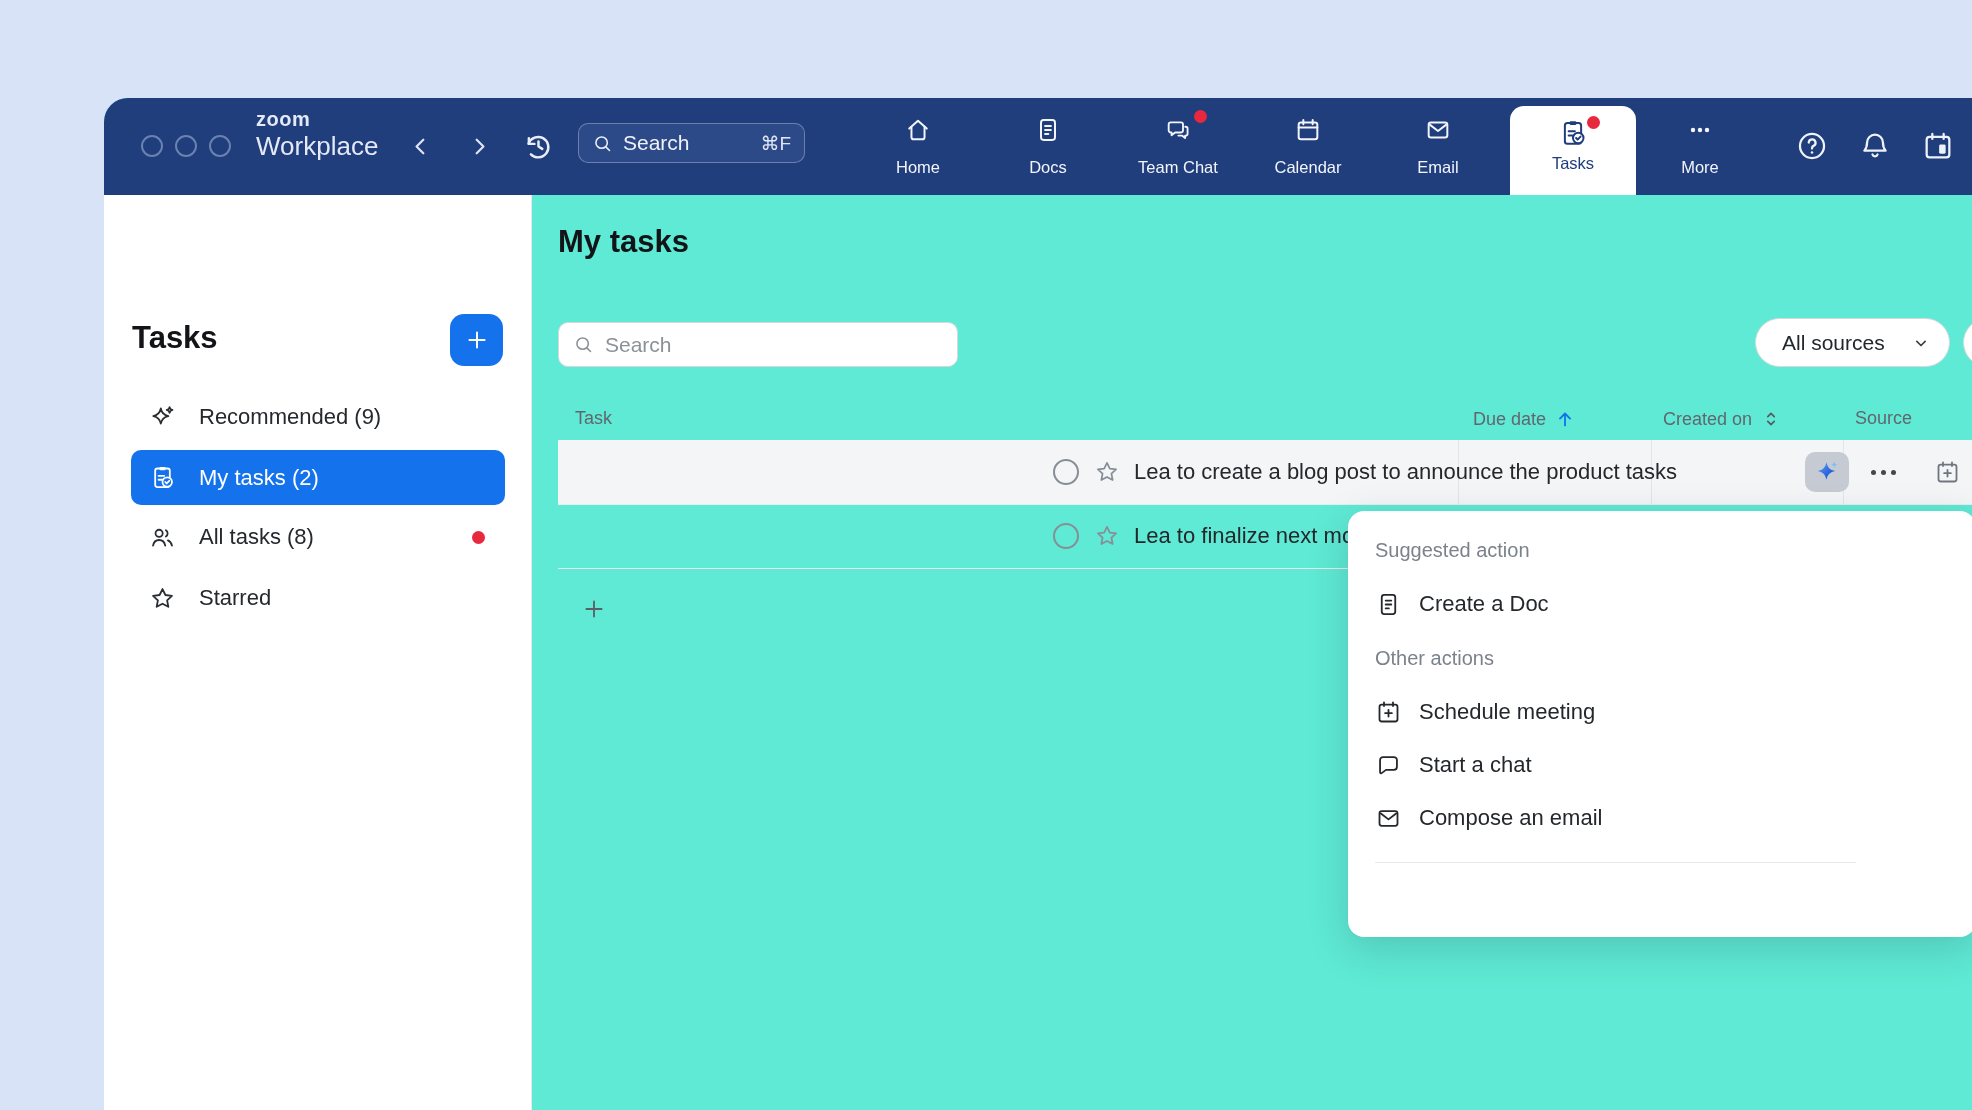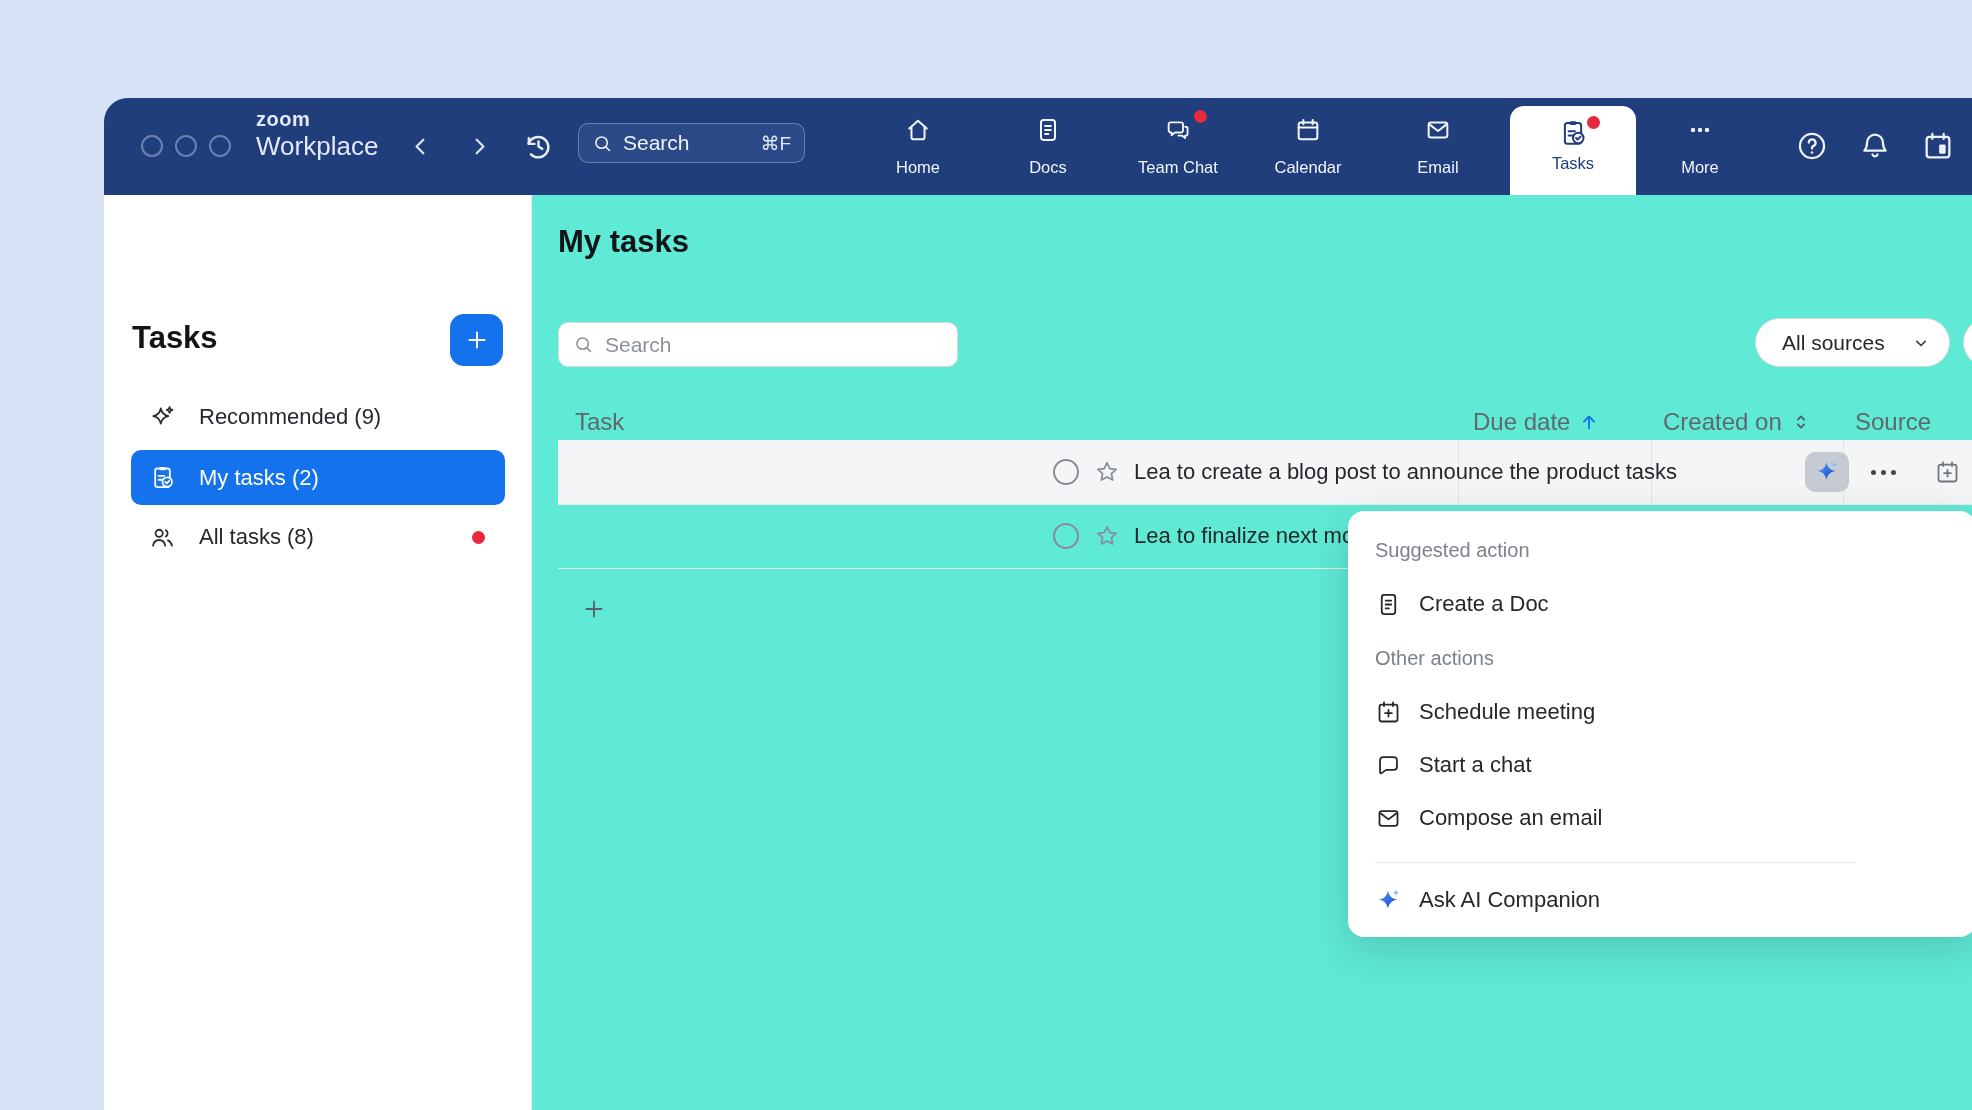--- a/index.html
+++ b/index.html
@@ -70,21 +70,21 @@
     font-family:"Liberation Sans",sans-serif;color:#24272b;background:transparent;}
   .m-search input::placeholder{color:#8a9199;}
   .pill{position:absolute;top:220px;height:49px;box-sizing:border-box;background:#fff;
     border:1.5px solid #d5d8dd;border-radius:25px;display:flex;align-items:center;}
   .pill.sources{left:1651px;width:195px;padding:0 18px 0 26px;justify-content:space-between;
     font-size:21px;color:#23272c;}
   .pill.cut{left:1859px;width:70px;}
   .pill .chev{width:20px;height:20px;color:#3c4147;}
   
   .thead{position:absolute;left:454px;right:16px;top:302px;height:40px;border-bottom:1px solid #e5e7ea;
-    font-size:24px;color:#61676f;}
+    font-size:18px;color:#61676f;}
   .th{position:absolute;top:8px;display:flex;align-items:center;gap:8px;}
   .sorticon{width:22px;height:22px;}
   .trow{position:absolute;left:454px;right:0;height:64px;border-bottom:1px solid #e9ebee;}
   .trow.hovered{background:#f4f5f6;}
   .rowline{position:absolute;top:0;bottom:0;width:1px;background:#e2e4e8;}
   .ccircle{position:absolute;left:495px;top:50%;margin-top:-13px;width:26px;height:26px;
     border:2px solid #878e96;border-radius:50%;box-sizing:border-box;background:transparent;}
   .rstar{position:absolute;left:536px;top:50%;margin-top:-13px;width:26px;height:26px;color:#878e96;}
   .ttext{position:absolute;left:576px;top:50%;transform:translateY(-50%);font-size:22px;color:#24272b;white-space:nowrap;}
   .ai-btn{position:absolute;left:1247px;top:50%;margin-top:-20px;width:44px;height:40px;border-radius:10px;
@@ -293,20 +293,28 @@
           <svg viewBox="0 0 24 24" fill="none" stroke="currentColor" stroke-width="1.6" stroke-linecap="round" stroke-linejoin="round">
             <circle cx="9" cy="8.3" r="3.2"></circle>
               <path d="M3.6 19.2c.6-3.1 2.7-5 5.4-5s4.8 1.9 5.4 5"></path>
             <path d="M15 5.6a3.2 3.2 0 0 1 0 5.5M16.8 14.6c1.9.7 3.1 2.3 3.6 4.6"></path>
           </svg>
         </span>
         <span>All tasks (8)</span>
         <span class="reddot sb-badge"></span>
       </div>
 
+      <div class="sb-item" style="top:379px">
+        <span class="sicon">
+          <svg viewBox="0 0 24 24" fill="none" stroke="currentColor" stroke-width="1.6" stroke-linejoin="round">
+              <path d="M12 3.6l2.6 5.3 5.8.7-4.3 4 1.1 5.8L12 16.6l-5.2 2.8 1.1-5.8-4.3-4 5.8-.7Z"></path>
+            </svg>
+        </span>
+        <span>Starred</span>
+      </div>
     </div>
 
     <div class="main-title">My tasks</div>
 
     <div class="m-search">
       <span class="mag">
         <svg viewBox="0 0 24 24" fill="none" stroke="currentColor" stroke-width="1.8" stroke-linecap="round">
             <circle cx="11" cy="11" r="6.5"></circle>
             <path d="M15.8 15.8 20 20"></path>
           </svg>
@@ -436,25 +444,16 @@
           <svg viewBox="0 0 24 24" fill="none" stroke="currentColor" stroke-width="1.6" stroke-linecap="round" stroke-linejoin="round">
               <rect x="4" y="5.5" width="16" height="13" rx="2"></rect>
               <path d="m5.2 7.6 6.8 5.2 6.8-5.2"></path>
             </svg>
         </span>
         <span>Compose an email</span>
       </div>
 
       <div class="p-div"></div>
 
-      <div class="p-item" style="top:368px">
-        <span class="picon">
-          <svg viewBox="0 0 24 24">
-            <path fill="url(#grad-ai)" d="M11.5 3c1 4.8 3.3 7.1 8.1 8.1-4.8 1-7.1 3.3-8.1 8.1-1-4.8-3.3-7.1-8.1-8.1 4.8-1 7.1-3.3 8.1-8.1Z"></path>
-            <path fill="#7dbdfb" d="M18.6 2.2c.35 1.75 1.2 2.6 2.95 2.95-1.75.35-2.6 1.2-2.95 2.95-.35-1.75-1.2-2.6-2.95-2.95 1.75-.35 2.6-1.2 2.95-2.95Z"></path>
-          </svg>
-        </span>
-        <span>Ask AI Companion</span>
-      </div>
     </div>
 
   </div>
 </div>
 
 </body></html>

